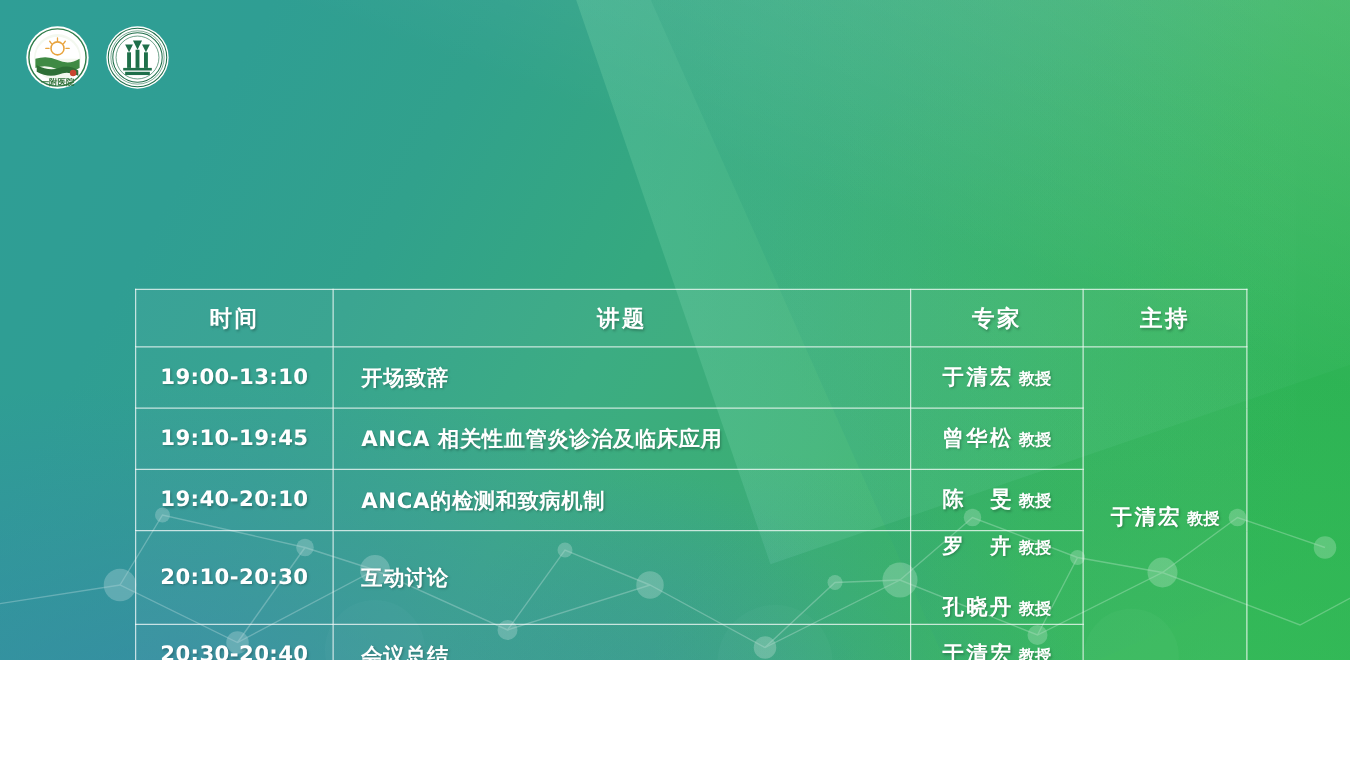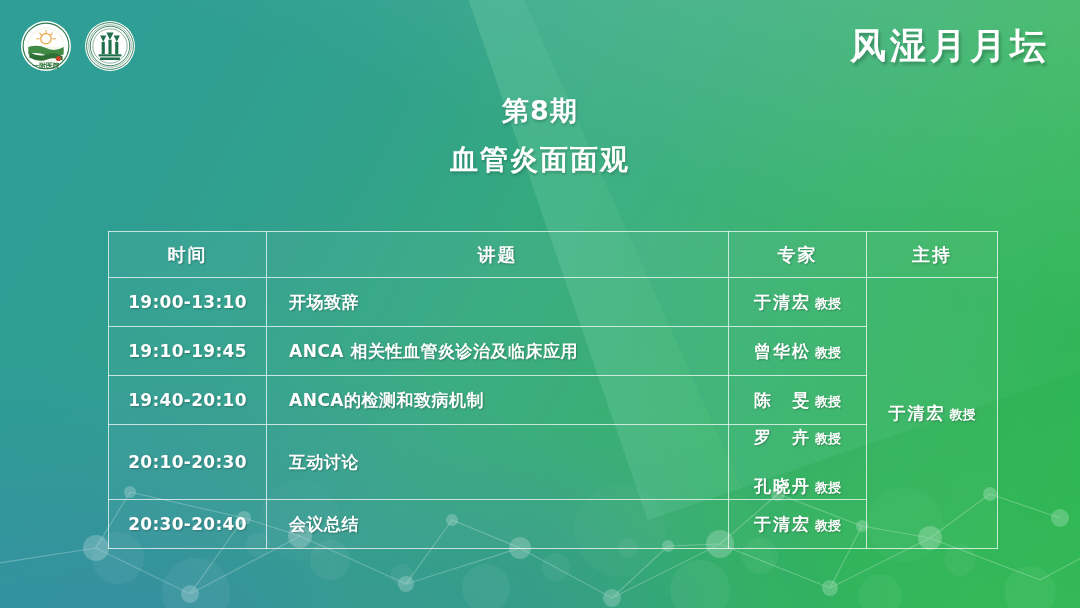--- a/index.html
+++ b/index.html
@@ -6,21 +6,21 @@
   * { box-sizing: border-box; margin: 0; padding: 0; }
   html, body {
     width: 1080px; height: 608px;
     overflow: hidden;
     font-family: "Liberation Sans", "DejaVu Sans", sans-serif;
   }
 
   #slide {
     position: relative;
     width: 1080px;
-    height: 608px;
+    height: 528px;
     overflow: hidden;
     background: #2a9e8a;
   }
 
   
   .bg-base {
     position: absolute; inset: 0;
     background:
       linear-gradient(118deg,
         #2f9e96 0%,
@@ -292,26 +292,21 @@
         <path d="M63 42 l-6 -12 l12 0 z"></path>
         <rect x="28" y="66" width="44" height="4"></rect>
         <rect x="31" y="72" width="38" height="5"></rect>
       </g>
       <g fill="none" stroke="#1f6f4a" stroke-width="0.9">
         <circle cx="50" cy="50" r="41"></circle>
       </g>
     </svg>
   </div>
 
-  <div class="brand">风湿月月坛</div>
-
-  <div class="title-block">
-    <div class="title-issue">第8期</div>
-    <div class="title-topic">血管炎面面观</div>
-  </div>
+
 
   <div class="agenda-wrap">
     <table class="agenda">
       <colgroup>
         <col style="width:158px">
         <col style="width:462px">
         <col style="width:138px">
         <col style="width:131px">
       </colgroup>
       <thead>

